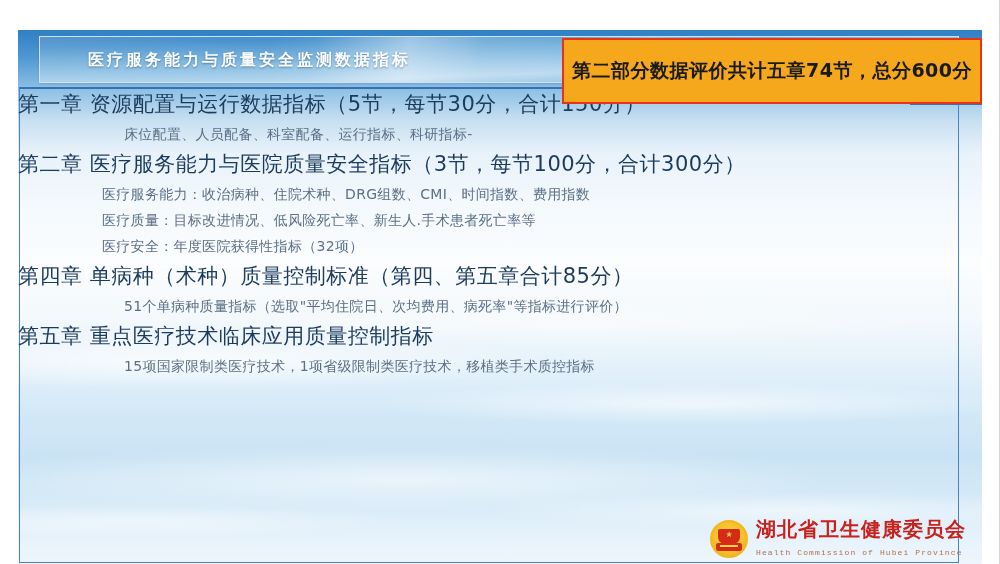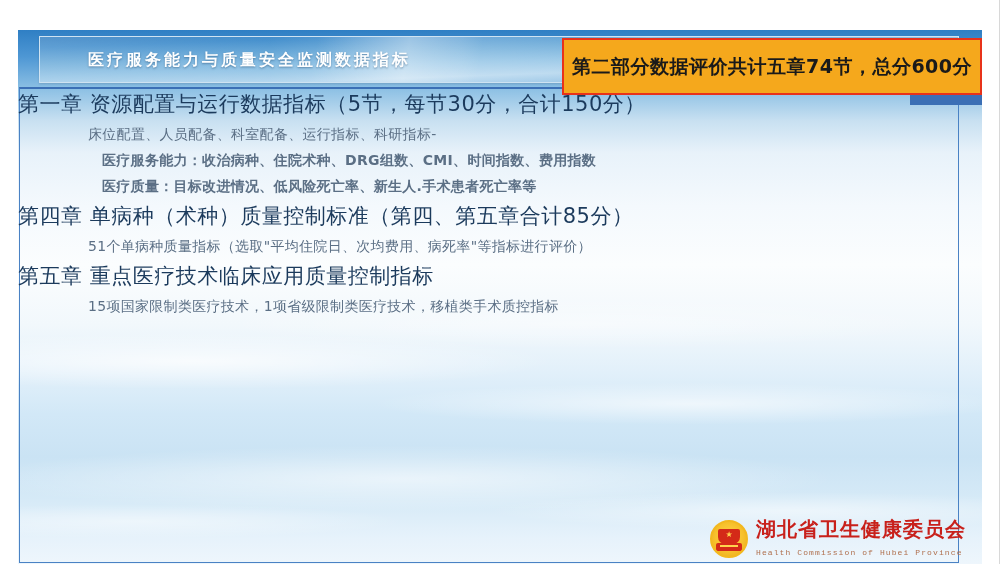--- a/index.html
+++ b/index.html
@@ -146,33 +146,33 @@
     line-height: 34px;
     padding-left: 0;
     white-space: nowrap;
     letter-spacing: 0.5px;
   }
 
   .chapter-sub {
     color: #5b6f85;
     font-size: 14px;
     line-height: 26px;
-    padding-left: 70px;
+    padding-left: 106px;
     white-space: nowrap;
     letter-spacing: 0.3px;
   }
-  .chapter-sub.indent-deep { padding-left: 84px; font-weight: bold; }
+  .chapter-sub.indent-deep { padding-left: 84px; }
 
   
   .callout {
     position: absolute;
     left: 544px;
     top: 8px;
     width: 420px;
-    height: 57px;
+    height: 66px;
     box-sizing: border-box;
     background: #f5a81c;
     border: 2px solid #e8321a;
     display: flex;
     align-items: center;
     justify-content: center;
     z-index: 30;
   }
   .callout-text {
     color: #1a1a1a;
@@ -302,22 +302,24 @@
     <div class="content-frame"></div>
 
     <div class="content-list">
 
       <div class="chapter-block">
         <div class="chapter-head">第一章 资源配置与运行数据指标（5节，每节30分，合计150分）</div>
         <div class="chapter-sub">床位配置、人员配备、科室配备、运行指标、科研指标-</div>
       </div>
 
       <div class="chapter-block">
+        <div class="chapter-head">第二章 医疗服务能力与医院质量安全指标（3节，每节100分，合计300分）</div>
         <div class="chapter-sub indent-deep">医疗服务能力：收治病种、住院术种、DRG组数、CMI、时间指数、费用指数</div>
         <div class="chapter-sub indent-deep">医疗质量：目标改进情况、低风险死亡率、新生人.手术患者死亡率等</div>
+        <div class="chapter-sub indent-deep">医疗安全：年度医院获得性指标（32项）</div>
       </div>
 
 
       <div class="chapter-block">
         <div class="chapter-head">第四章 单病种（术种）质量控制标准（第四、第五章合计85分）</div>
         <div class="chapter-sub">51个单病种质量指标（选取"平均住院日、次均费用、病死率"等指标进行评价）</div>
       </div>
 
       <div class="chapter-block">
         <div class="chapter-head">第五章 重点医疗技术临床应用质量控制指标</div>

